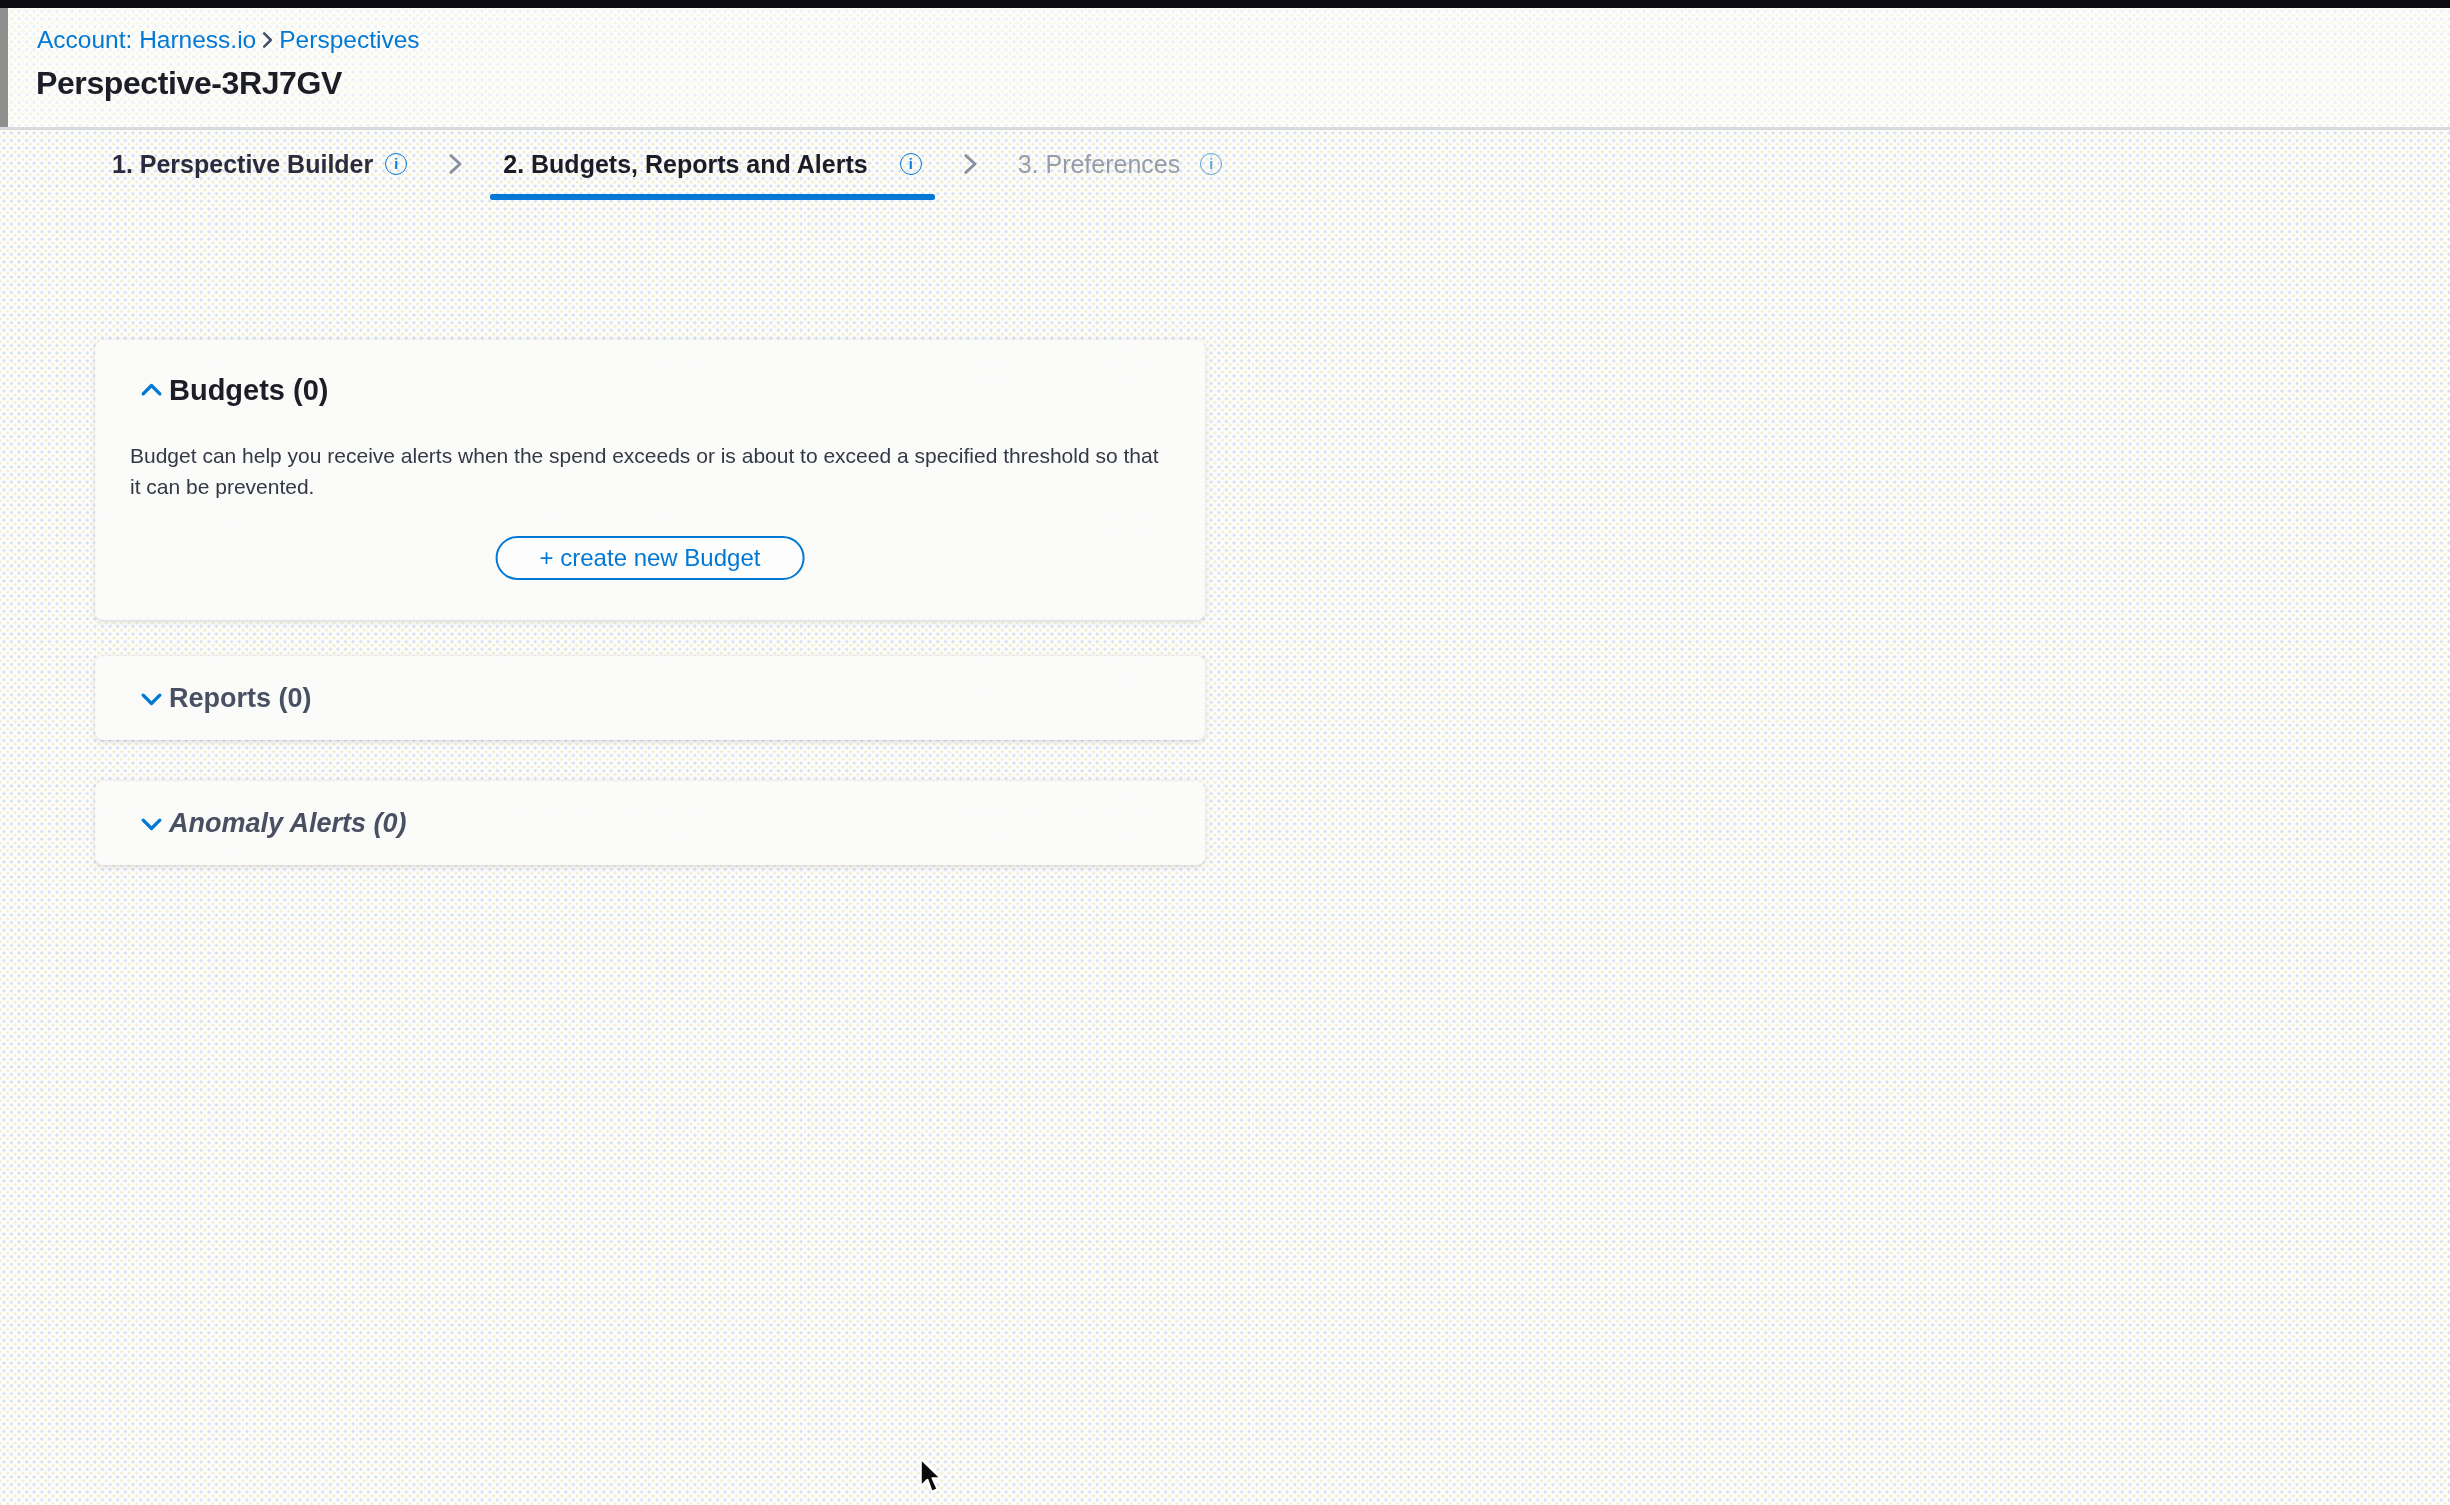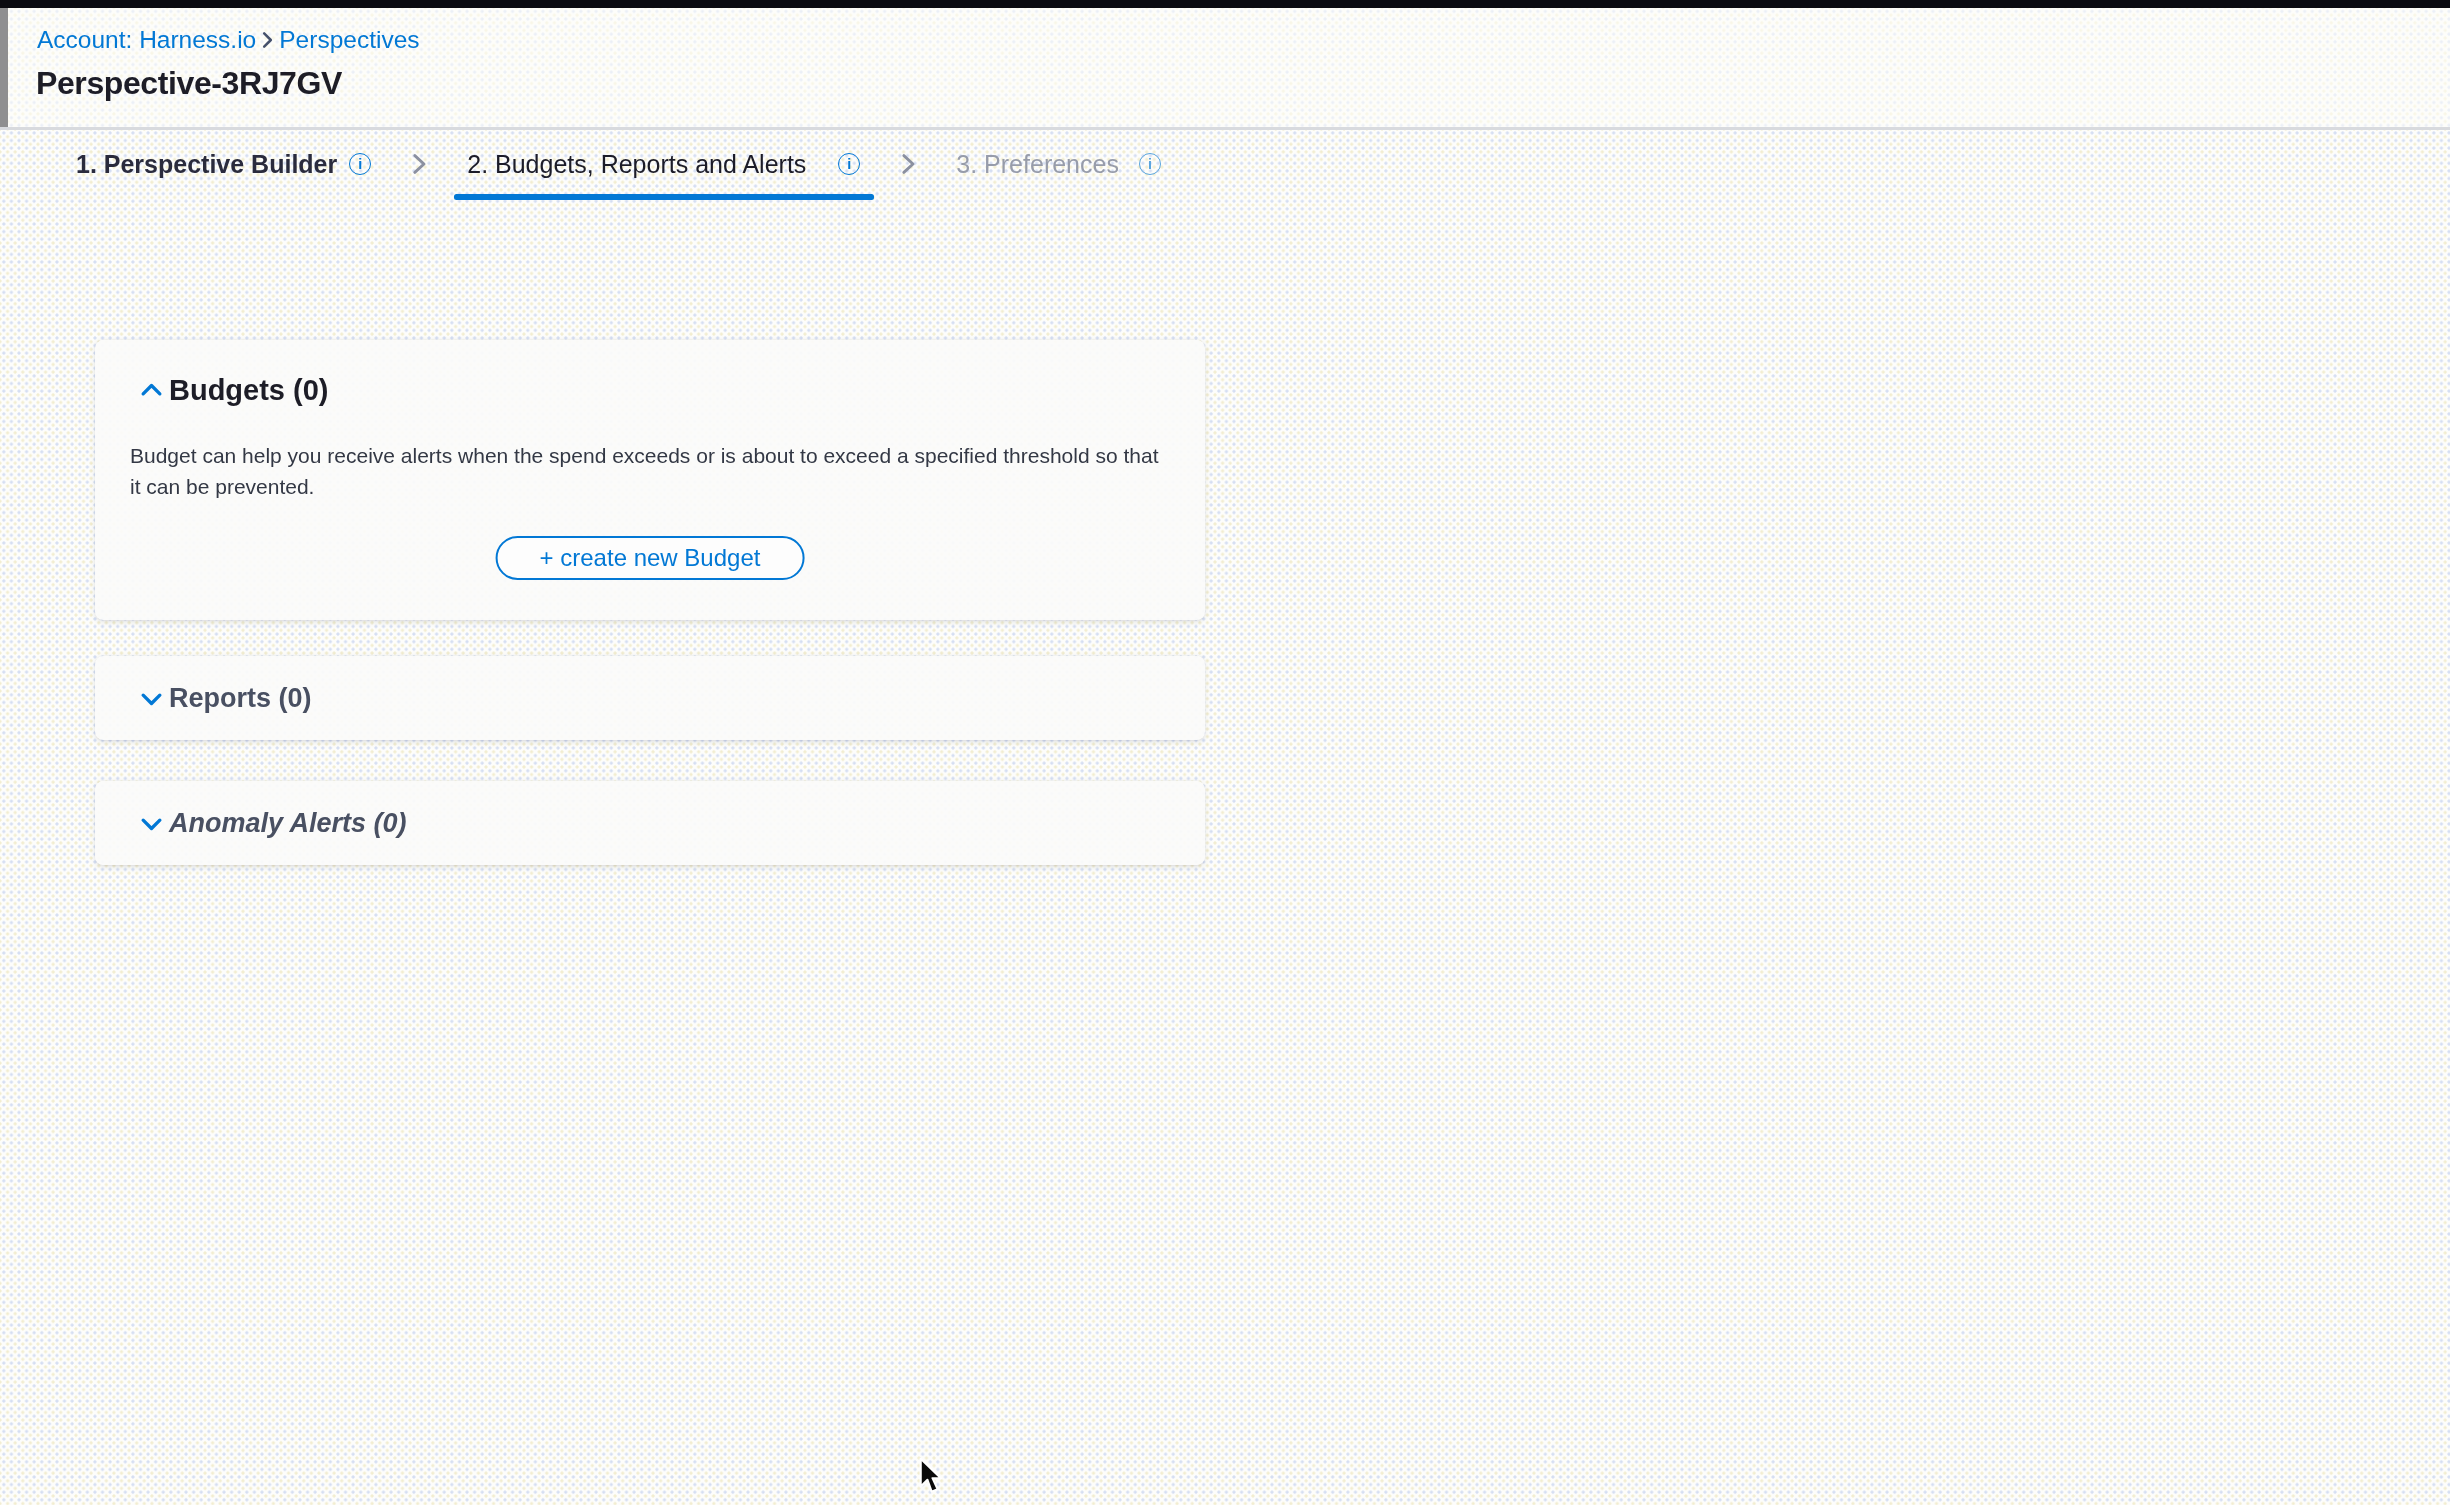--- a/index.html
+++ b/index.html
@@ -19,22 +19,22 @@
   
   .header{position:absolute;left:0;top:7.6px;width:2450px;height:119px;background:rgba(253,253,249,0.55);}
   .breadcrumb{position:absolute;left:37px;top:18.6px;display:flex;align-items:center;gap:3px;font-size:24.5px;}
   .crumb{color:#0278d5;text-decoration:none;cursor:pointer;}
   .crumb-sep{display:inline-flex;align-items:center;}
   .page-title{position:absolute;left:36px;top:57px;font-size:32px;font-weight:700;color:#1d1d27;letter-spacing:-0.4px;}
   .header-divider{position:absolute;left:0;top:127px;width:2450px;height:2.5px;background:#d8dade;}
   
   .tabs{position:absolute;left:76px;top:149px;display:flex;align-items:center;gap:37px;}
   .tab{display:inline-flex;align-items:center;gap:12px;font-size:25px;line-height:30px;white-space:nowrap;cursor:pointer;}
-  .tab--done{color:#2a2b3d;font-weight:600;}
-  .tab--active{color:#1c1c28;font-weight:400;position:relative;gap:32px;}
+  .tab--done{color:#2a2b3d;font-weight:600;margin-left:36px;}
+  .tab--active{color:#1c1c28;font-weight:700;position:relative;gap:32px;}
   .tab--active::after{content:"";position:absolute;left:-13.5px;right:-13.5px;top:45px;height:6px;background:#0278d5;border-radius:2.5px;}
   .tab--next{color:#979caa;font-weight:500;gap:20px;}
   .info-icon{width:22px;height:22px;border:1.7px solid #0278d5;border-radius:50%;display:inline-flex;align-items:center;justify-content:center;font-size:14.4px;font-weight:700;color:#0278d5;box-sizing:border-box;flex:none;}
   .info-icon::after{content:"i";}
   .info-icon--muted{border-color:#5aa5de;color:#5aa5de;}
   .step-sep{display:inline-flex;align-items:center;flex:none;}
   
   .section-heading{position:absolute;left:95px;top:235px;font-size:35px;font-weight:700;color:#1d1d27;letter-spacing:-0.3px;}
   .card{position:absolute;left:95px;width:1110px;background:rgba(251,251,250,0.92);border-radius:8.4px;box-shadow:0 1.7px 6.8px rgba(96,97,112,0.16),0 0.8px 1.7px rgba(40,41,61,0.06);}
   .card-head{display:flex;align-items:center;gap:3px;cursor:pointer;}

